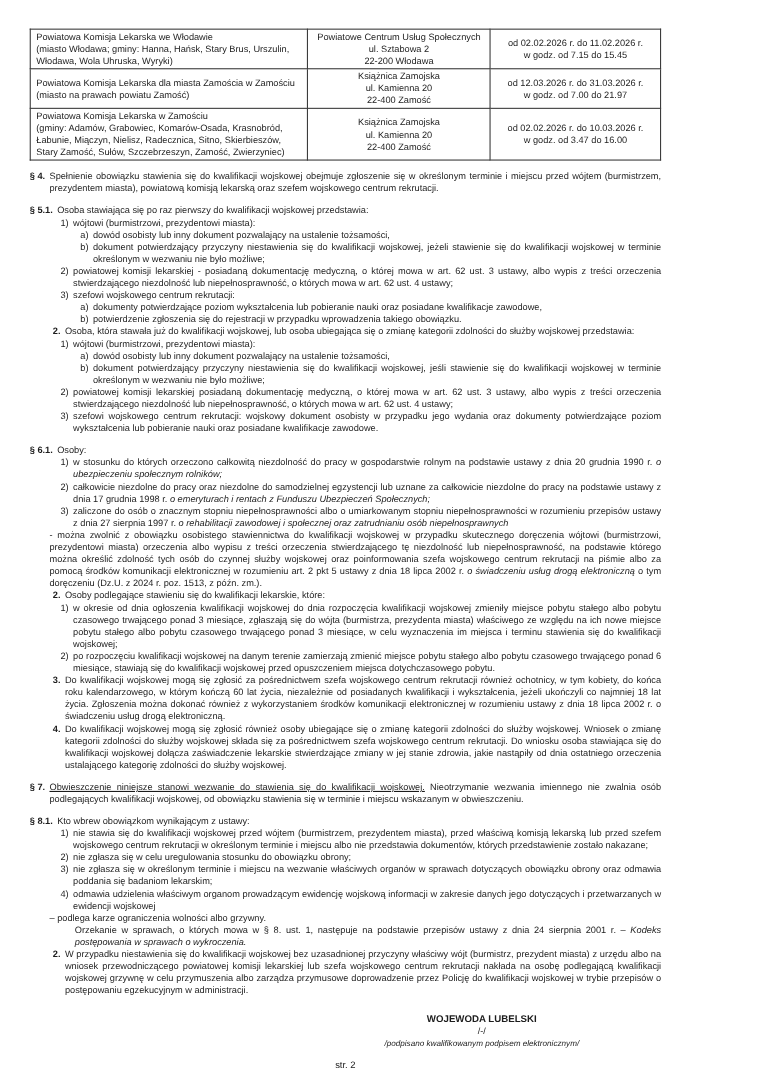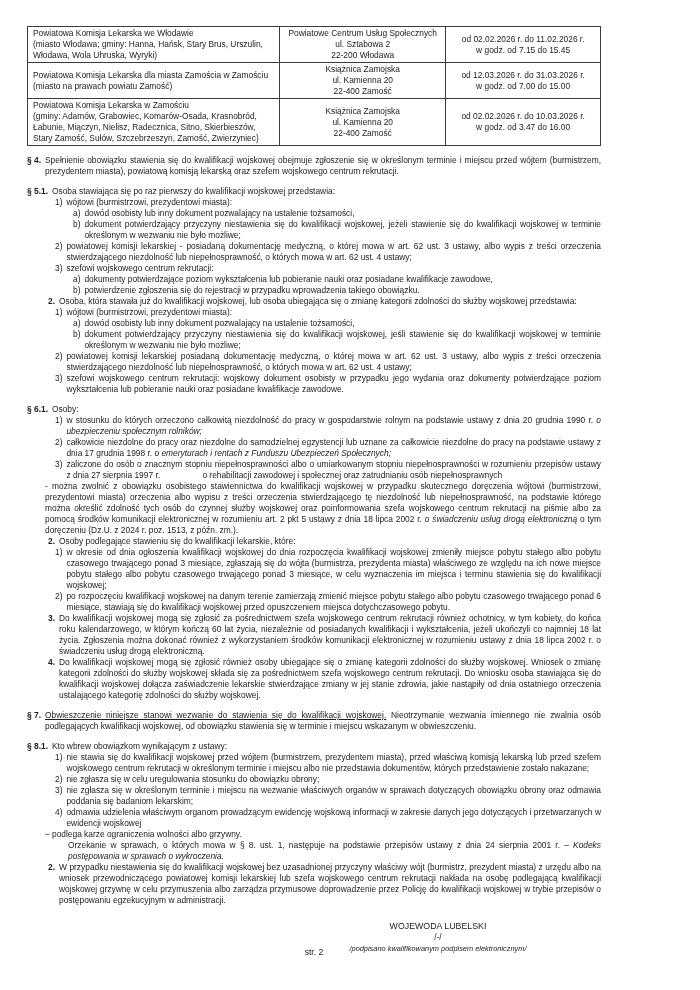--- a/index.html
+++ b/index.html
@@ -15,25 +15,25 @@
   .para .txt{flex:1;text-align:justify;}
   .sec{margin-top:9px;}
   .sec>.marker{font-weight:bold;}
   .n1{margin-left:28px;}
   .lt{margin-left:46px;}
   .bn{margin-left:21px;}
   .bn>.marker{font-weight:bold;}
   .p1{margin-left:18px;}
   .p2{margin-left:41px;}
   .sig{width:320px;margin:15px 3px 0 auto;text-align:center;}
-  .sig-title{font-weight:normal;font-size:8.8px;}
+  .sig-title{font-weight:bold;font-size:8.8px;}
   .sig-slash{font-size:8.2px;}
   .sig-name{font-weight:bold;font-size:8.8px;}
   .sig-note{font-style:italic;font-size:7.4px;}
-  .footer{position:absolute;left:0;bottom:32px;width:100%;text-align:center;font-size:8.6px;}
+  .footer{position:absolute;left:0;bottom:16px;width:100%;text-align:center;font-size:8.6px;}
 </style>
 </head>
 <body>
 
 <div class="page">
   <div class="content">
 
     <table class="sched">
       <colgroup>
           <col style="width:44%">
@@ -61,21 +61,21 @@
             <span class="cell-line">Powiatowa Komisja Lekarska dla miasta Zamościa w Zamościu</span>
             <span class="cell-line">(miasto na prawach powiatu Zamość)</span>
           </td>
           <td class="c">
             <span class="cell-line">Książnica Zamojska</span>
             <span class="cell-line">ul. Kamienna 20</span>
             <span class="cell-line">22-400 Zamość</span>
           </td>
           <td class="c">
             <span class="cell-line">od 12.03.2026 r. do 31.03.2026 r.</span>
-            <span class="cell-line">w godz. od 7.00 do 15.00</span>
+            <span class="cell-line">w godz. od 7.00 do 21.97</span>
           </td>
         </tr>
         <tr>
           <td>
             <span class="cell-line">Powiatowa Komisja Lekarska w Zamościu</span>
             <span class="cell-line">(gminy: Adamów, Grabowiec, Komarów-Osada, Krasnobród, Łabunie, Miączyn, Nielisz, Radecznica, Sitno, Skierbieszów, Stary Zamość, Sułów, Szczebrzeszyn, Zamość, Zwierzyniec)</span>
           </td>
           <td class="c">
             <span class="cell-line">Książnica Zamojska</span>
             <span class="cell-line">ul. Kamienna 20</span>
@@ -157,21 +157,21 @@
         <div class="para n1">
           <span class="marker">1)</span>
           <span class="txt"><span>w stosunku do których orzeczono całkowitą niezdolność do pracy w gospodarstwie rolnym na podstawie ustawy z dnia 20 grudnia 1990 r. </span><span style="font-style: italic;">o ubezpieczeniu społecznym rolników;</span></span>
         </div>
         <div class="para n1">
           <span class="marker">2)</span>
           <span class="txt"><span>całkowicie niezdolne do pracy oraz niezdolne do samodzielnej egzystencji lub uznane za całkowicie niezdolne do pracy na podstawie ustawy z dnia 17 grudnia 1998 r. </span><span style="font-style: italic;">o emeryturach i rentach z Funduszu Ubezpieczeń Społecznych;</span></span>
         </div>
         <div class="para n1">
           <span class="marker">3)</span>
-          <span class="txt"><span>zaliczone do osób o znacznym stopniu niepełnosprawności albo o umiarkowanym stopniu niepełnosprawności w rozumieniu przepisów ustawy z dnia 27 sierpnia 1997 r. </span><span style=" margin-left: 40px;">o rehabilitacji zawodowej i społecznej oraz zatrudnianiu osób niepełnosprawnych</span></span>
+          <span class="txt"><span>zaliczone do osób o znacznym stopniu niepełnosprawności albo o umiarkowanym stopniu niepełnosprawności w rozumieniu przepisów ustawy z dnia 27 sierpnia 1997 r. </span><span style="font-style: italic;">o rehabilitacji zawodowej i społecznej oraz zatrudnianiu osób niepełnosprawnych</span></span>
         </div>
         <div class="para p1">
           <span class="txt"><span>- można zwolnić z obowiązku osobistego stawiennictwa do kwalifikacji wojskowej w przypadku skutecznego doręczenia wójtowi (burmistrzowi, prezydentowi miasta) orzeczenia albo wypisu z treści orzeczenia stwierdzającego tę niezdolność lub niepełnosprawność, na podstawie którego można określić zdolność tych osób do czynnej służby wojskowej oraz poinformowania szefa wojskowego centrum rekrutacji na piśmie albo za pomocą środków komunikacji elektronicznej w rozumieniu art. 2 pkt 5 ustawy z dnia 18 lipca 2002 r. </span><span style="font-style: italic;">o świadczeniu usług drogą elektroniczną</span><span> o tym doręczeniu (Dz.U. z 2024 r. poz. 1513, z późn. zm.).</span></span>
         </div>
         <div class="para bn">
           <span class="marker">2.</span>
           <span class="txt"><span>Osoby podlegające stawieniu się do kwalifikacji lekarskie, które:</span></span>
         </div>
         <div class="para n1">
           <span class="marker">1)</span>

